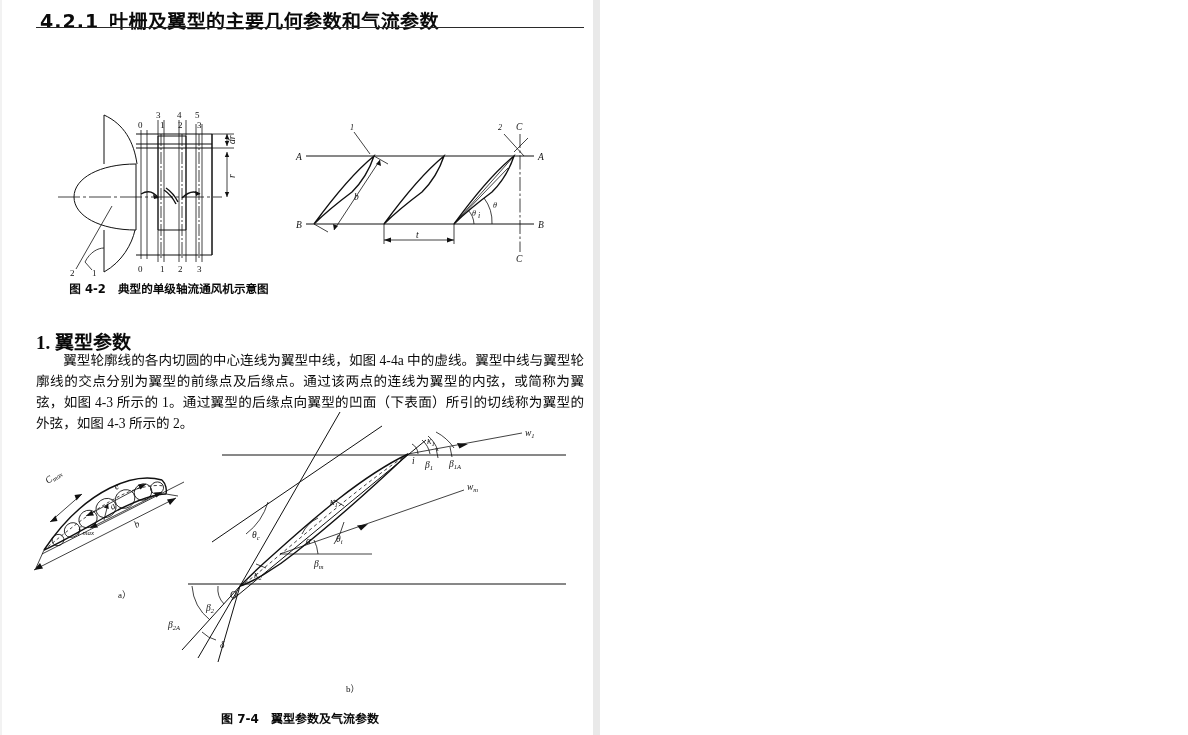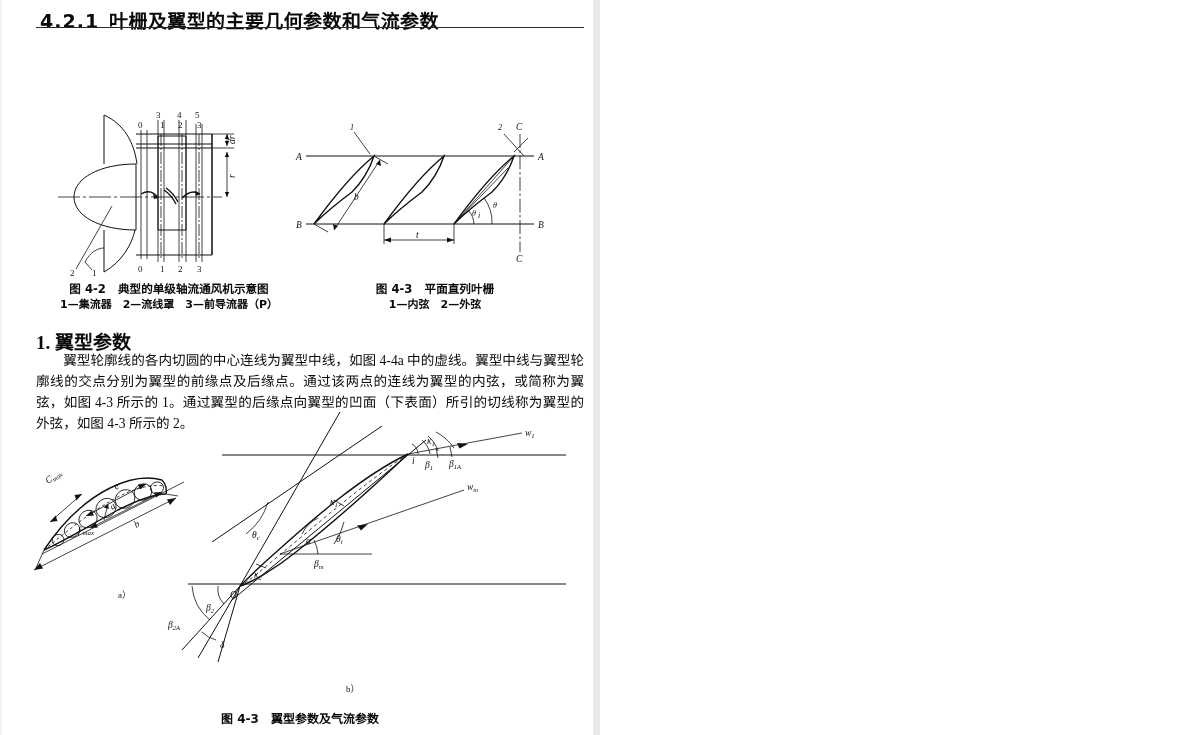--- a/index.html
+++ b/index.html
@@ -222,28 +222,22 @@
         <text class="lbl" x="124" y="122">t</text>
         <text class="lbl-s" x="180" y="100">θ</text>
           <text class="lbl-s" x="186" y="102" font-size="6">i</text>
         <text class="lbl-s" x="201" y="92">θ</text>
       </svg>
     </div>
 
     <div class="cap cap-42">
       <span>图 4-2</span>
       &nbsp;&nbsp;<span>典型的单级轴流通风机示意图</span>
-      <span class="legend">1—集流器　2—流线罩　3—前导流器（P）</span>
-    </div>
-
-    <div class="cap cap-43">
-      <span>图 4-3</span>
-      &nbsp;&nbsp;<span>平面直列叶栅</span>
-      <span class="legend">1—内弦　2—外弦</span>
-    </div>
+    </div>
+
 
     <div class="subhead sh-1">1. 翼型参数</div>
 
     <div class="para p2">
       <span>翼型轮廓线的各内切圆的中心连线为翼型中线，如图 4-4a 中的虚线。翼型中线与翼型轮廓线的交点分别为翼型的前缘点及后缘点。通过该两点的连线为翼型的内弦，或简称为翼弦，如图 4-3 所示的 1。通过翼型的后缘点向翼型的凹面（下表面）所引的切线称为翼型的外弦，如图 4-3 所示的 2。</span>
     </div>
 
     <div class="fig f44">
       <svg width="540" height="292" viewBox="0 0 540 292">
 
@@ -362,21 +356,21 @@
           <text class="lbl" x="8" y="180">O</text>
           <text class="lbl" x="-16" y="193">β<tspan font-size="6.6" dy="2">2</tspan></text>
           <text class="lbl" x="-54" y="210">β<tspan font-size="6.6" dy="2">2A</tspan></text>
           <text class="lbl" x="-2" y="230">δ</text>
           <text class="lbl-n" x="124" y="274" font-size="11">b）</text>
         </g>
       </svg>
     </div>
 
     <div class="cap cap-44">
-      <span class="t">图 4-3</span>
+      <span class="t">图 7-4</span>
       &nbsp;&nbsp;<span class="t">翼型参数及气流参数</span>
     </div>
   </div>
 
   <div class="col col-right">
     
   </div>
 
 </div>
 

